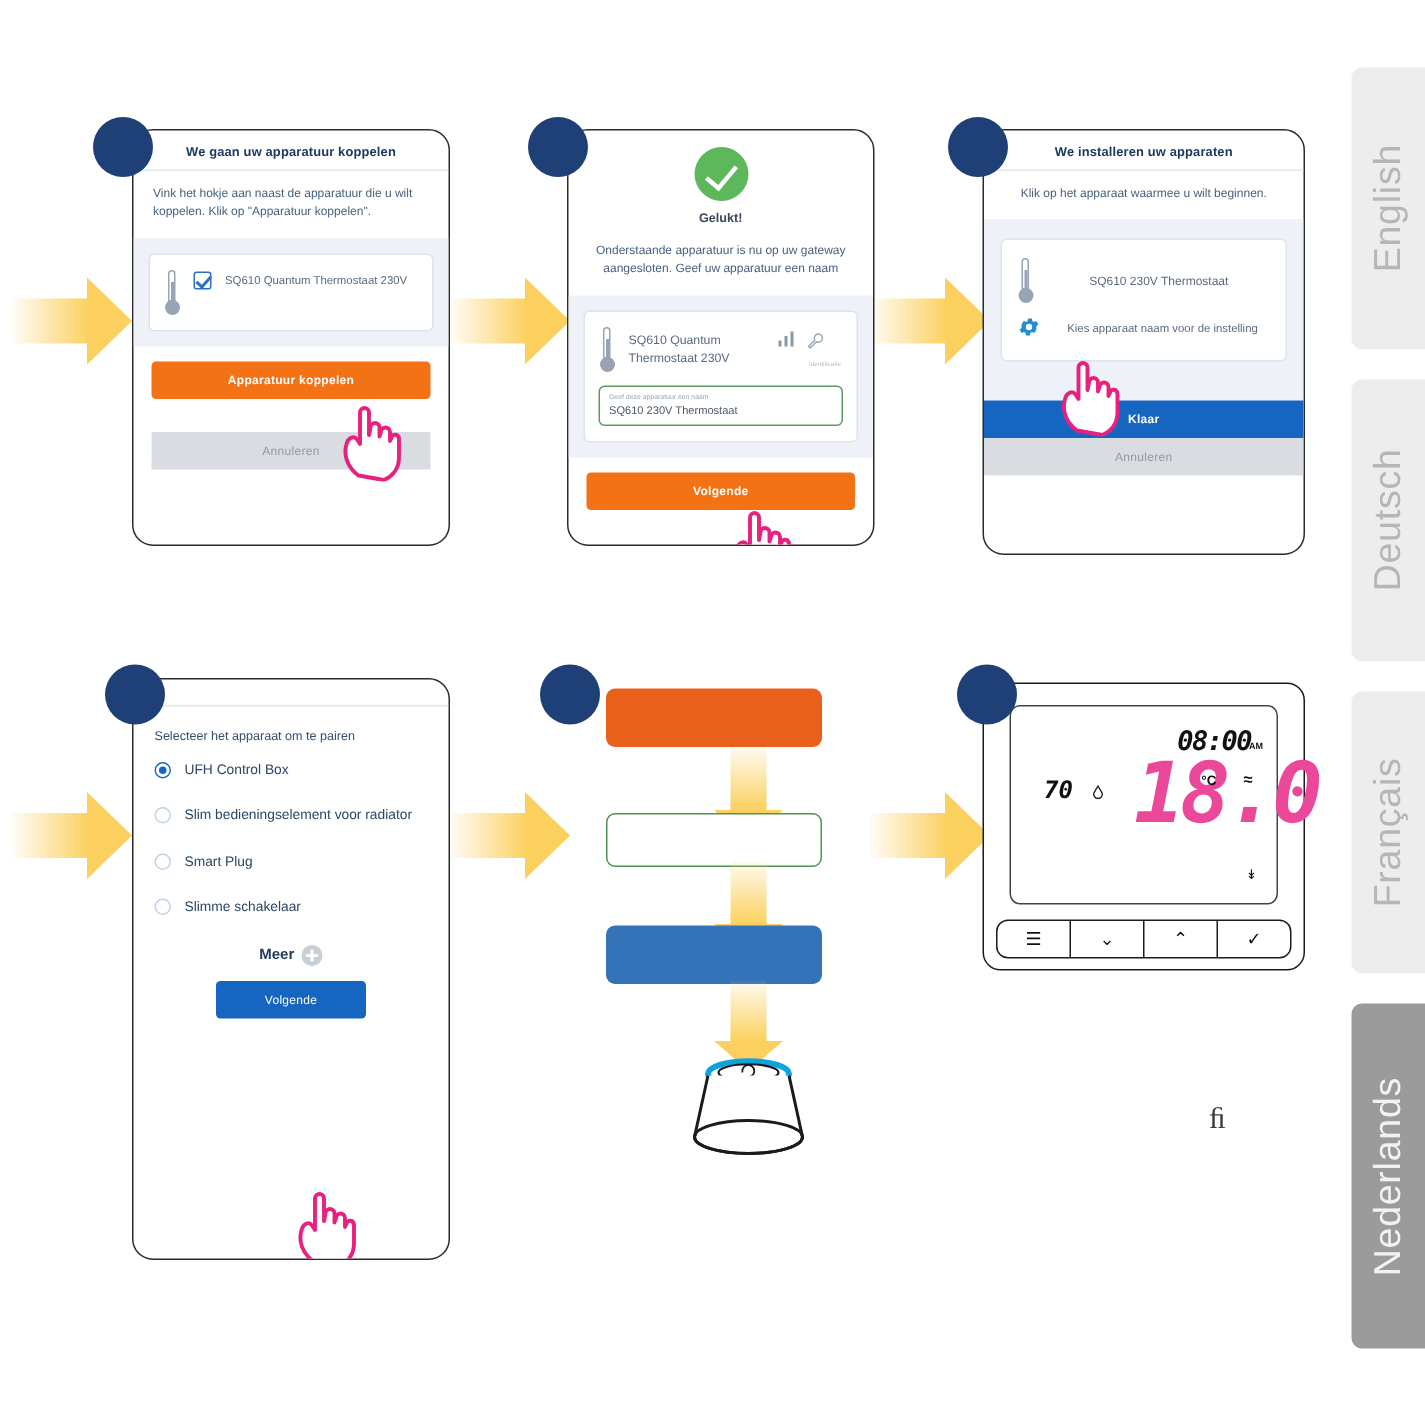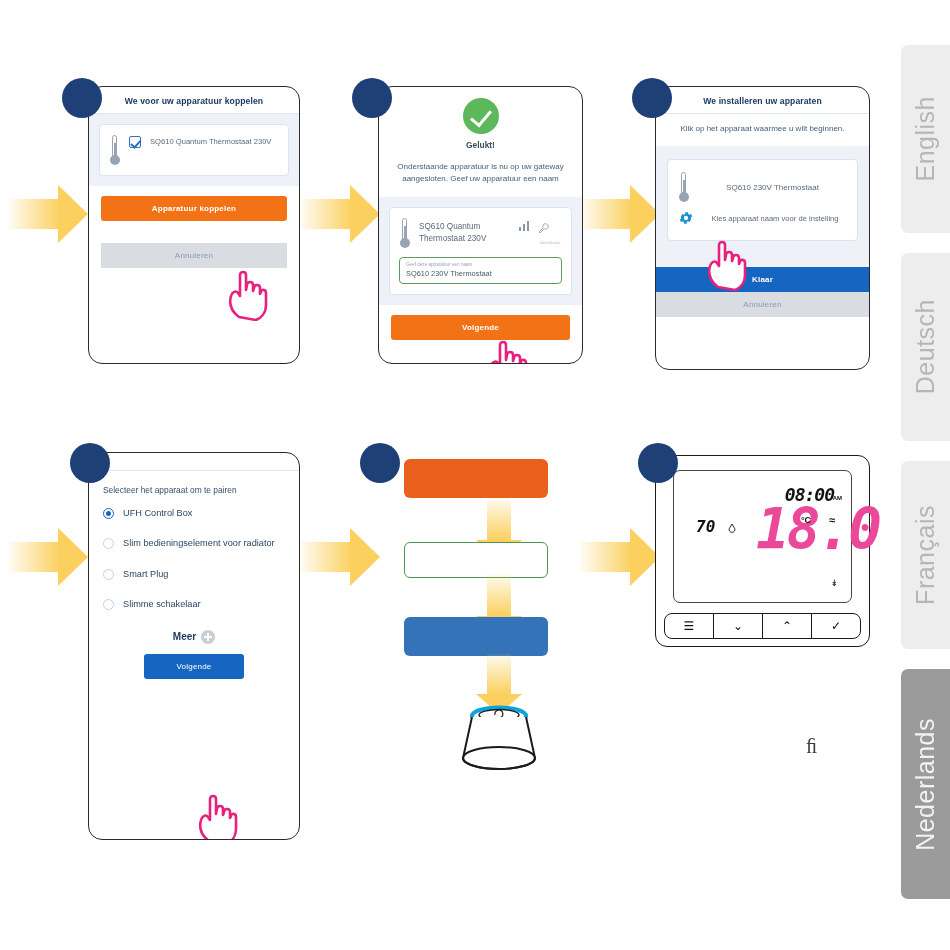--- a/index.html
+++ b/index.html
@@ -246,21 +246,22 @@
   </div>
 
   <div class="stepdot" style="left:62px;  top:78px;"></div>
   <div class="stepdot" style="left:352px; top:78px;"></div>
   <div class="stepdot" style="left:632px; top:78px;"></div>
   <div class="stepdot" style="left:70px;  top:443px;"></div>
   <div class="stepdot" style="left:360px; top:443px;"></div>
   <div class="stepdot" style="left:638px; top:443px;"></div>
 
   <div class="phone" style="left:88px; top:86px; width:212px; height:278px;">
-    <div class="ph-title">We voor uw apparatuur koppelen</div>
+    <div class="ph-title">We gaan uw apparatuur koppelen</div>
+    <div class="ph-sub">Vink het hokje aan naast de apparatuur die u wilt koppelen. Klik op "Apparatuur koppelen".</div>
     <div class="grey-zone">
       <div class="card">
         <div class="dev-row">
           <div class="thermo">
             <div class="stem"></div>
               <div class="fill"></div>
               <div class="bulb"></div>
           </div>
           <div class="chk"></div>
           <div class="dev-name">SQ610 Quantum Thermostaat 230V</div>

